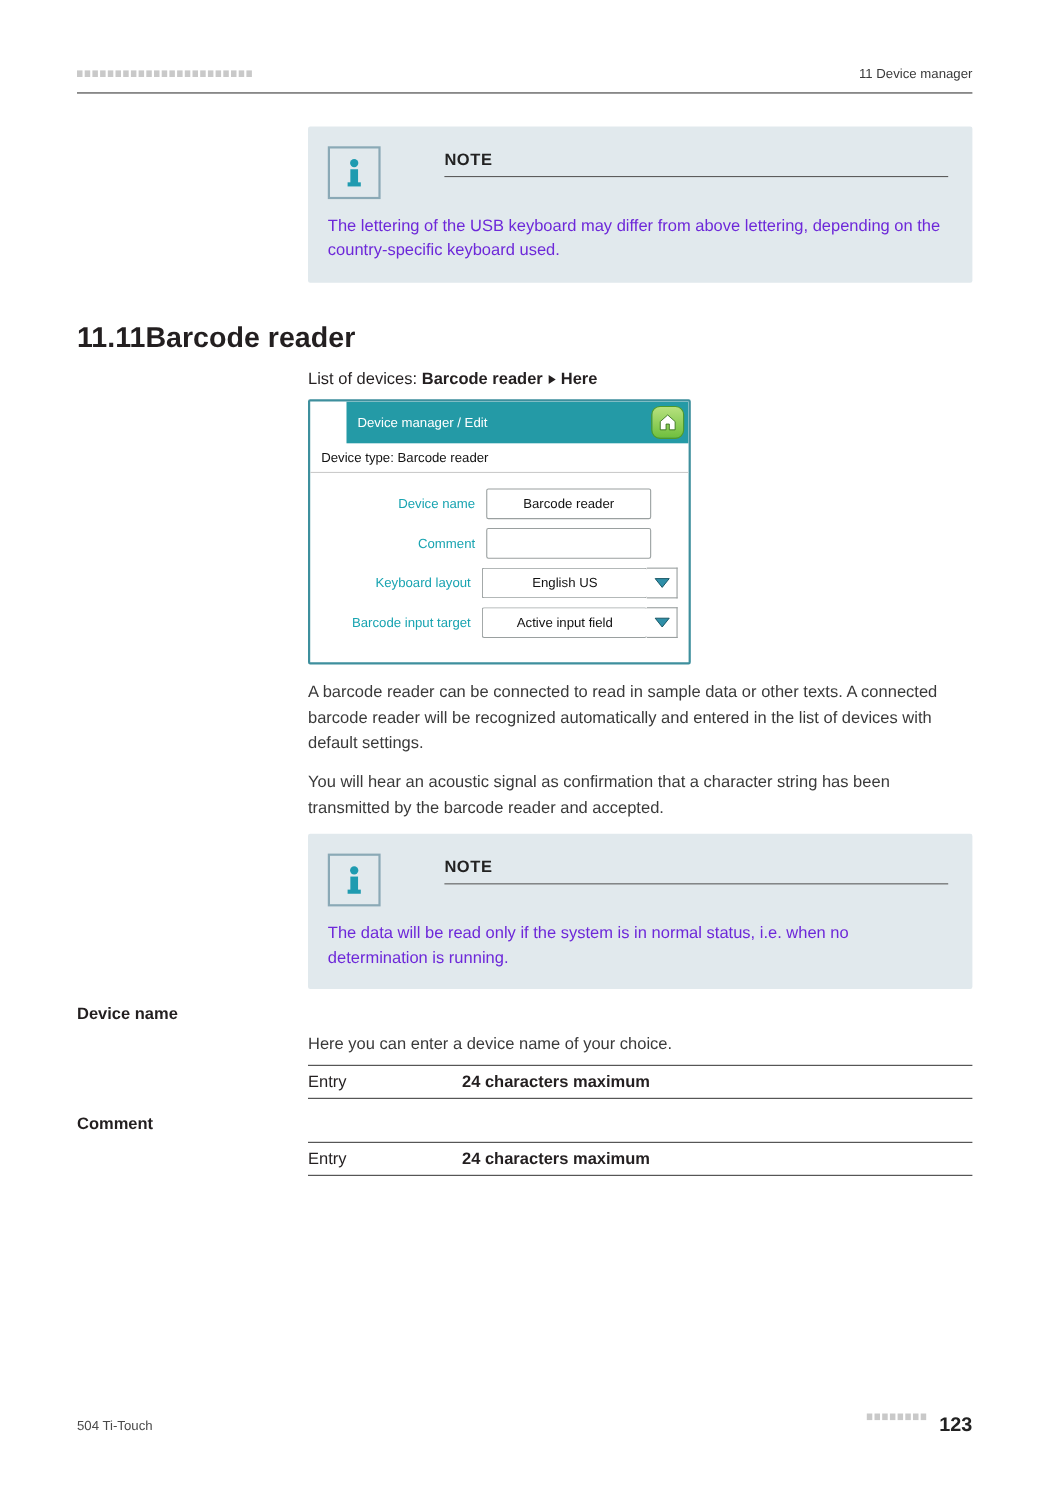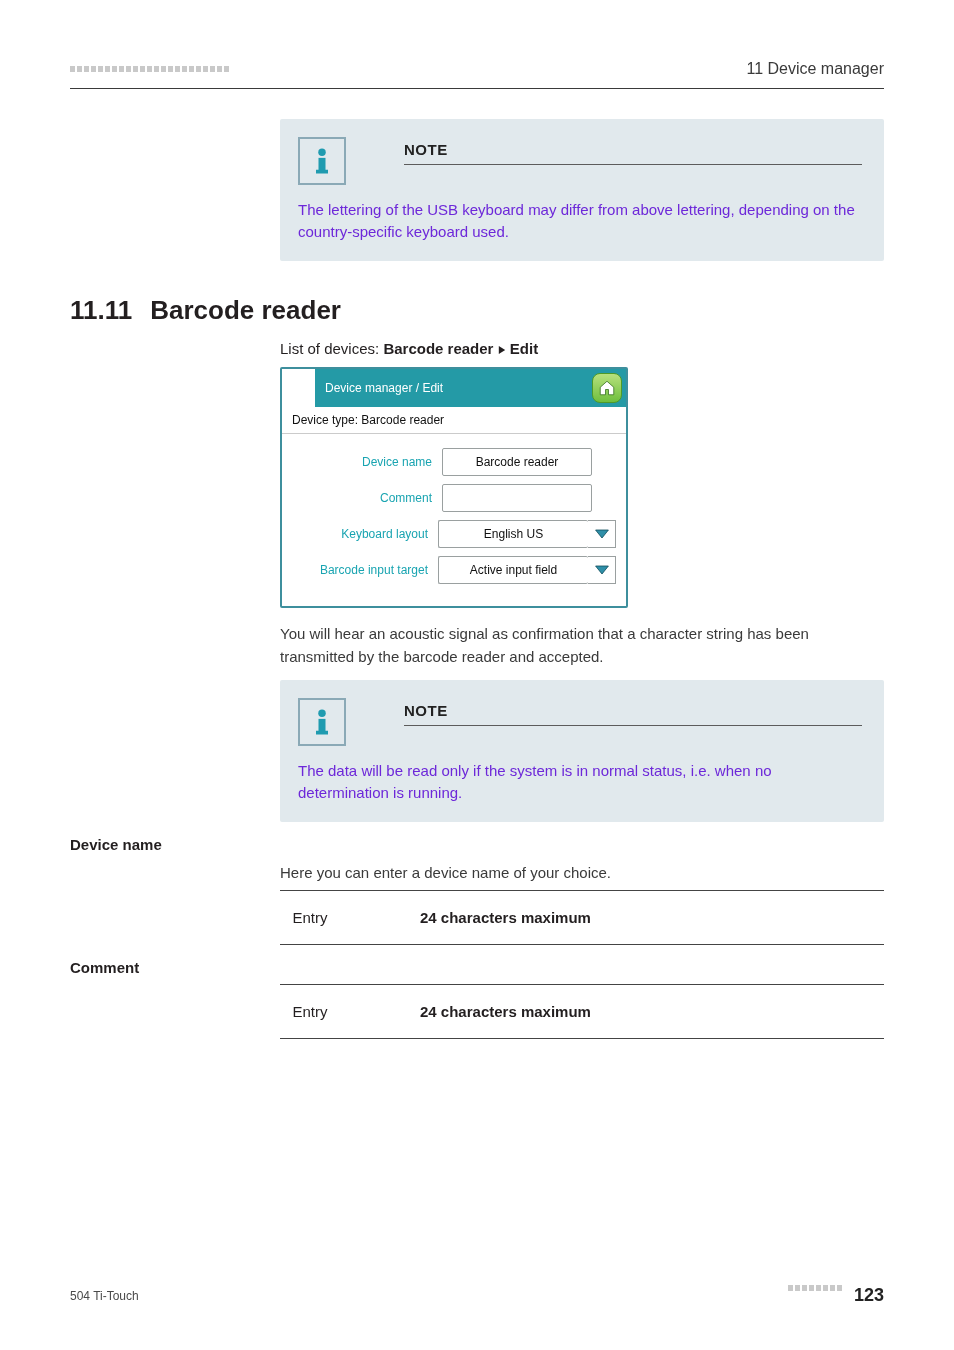--- a/index.html
+++ b/index.html
@@ -3,38 +3,38 @@
 <meta charset="utf-8">
 <style>
   * { box-sizing: border-box; margin: 0; padding: 0; }
   html, body { width: 954px; height: 1350px; background: #fff; font-family: "Segoe UI", Arial, sans-serif; color: #231f20; }
   .page { position: relative; width: 954px; height: 1350px; padding: 60px 70px 40px 70px; }
 
   
   .hdr { display: flex; justify-content: space-between; align-items: center; font-size: 12px; color: #6f6f6f; margin-bottom: 10px; }
   .ticks { display: flex; gap: 2px; }
   .tick { width: 5px; height: 6px; background: #c9c9c9; }
-  .hdr-right { color: #3a3a3a; font-size: 16px; }
+  .hdr-right { color: #3a3a3a; font-size: 12px; }
 
   .hr-top { height: 1px; background: #3a3a3a; margin-bottom: 30px; }
 
   .col-right { margin-left: 210px; }
 
   
   .note-card { background: #e1e9ed; border-radius: 2px; padding: 18px 22px 18px 18px; }
   .note-head { display: flex; align-items: flex-start; gap: 18px; margin-bottom: 14px; }
   .note-icon-box { width: 48px; height: 48px; border: 2px solid #8aa9b6; display: flex; align-items: center; justify-content: center; background: #e1e9ed; position: relative; }
   .note-icon-box svg { width: 30px; height: 30px; }
   .note-right { flex: 1; padding-top: 4px; margin-left: 40px; }
   .note-title { font-weight: 700; font-size: 15px; color: #222; margin-bottom: 6px; letter-spacing: 0.5px; }
   .note-rule { height: 1px; background: #5c5c5c; }
   .note-body { font-size: 15px; line-height: 1.45; color: #6d28d9; }
 
   
-  .sec-heading { display: flex; align-items: baseline; gap: 18px; margin-top: 34px; margin-bottom: 14px; }
+  .sec-heading { display: flex; align-items: baseline; margin-top: 34px; margin-bottom: 14px; }
   .sec-heading .num, .sec-heading .title { font-size: 26px; font-weight: 800; color: #231f20; }
 
   .intro-line { font-size: 15px; margin-bottom: 10px; }
   .intro-line .bold { font-weight: 700; }
   .tri { display: inline-block; vertical-align: middle; }
   .tri svg { width: 8px; height: 10px; display:block; }
 
   
   .ui-panel { width: 348px; border: 2px solid #3e8f9d; border-radius: 2px; background: #fff; margin: 6px 0 14px 0; overflow: hidden; }
   .ui-titlebar { display:flex; align-items:center; justify-content:space-between; background:#249aa6; color:#fff; padding: 4px 4px 4px 10px; font-size: 12px; margin-left: 33px; }
@@ -47,21 +47,21 @@
   .ui-label { width: 150px; text-align:right; padding-right:10px; color:#19a4b1; }
   .ui-field { width: 150px; height: 28px; border:1px solid #9aa0a0; border-radius:2px; display:flex; align-items:center; justify-content:center; background:#fff; color:#111; position:relative; }
   .ui-dd { width: 178px; display:flex; }
   .ui-dd .dd-arrow { width:28px; height:28px; border:1px solid #9aa0a0; border-left:none; display:flex; align-items:center; justify-content:center; background:#fff; }
   .ui-dd .dd-arrow svg { width:16px; height:12px; }
 
   .para { font-size: 15px; line-height: 1.55; margin-top: 4px; margin-bottom: 12px; color: #3a3a3a; }
 
   .field-block { margin-top: 14px; }
   .field-name { font-weight: 700; font-size: 15px; margin-left: 0; margin-bottom: 8px; }
-  .entry-row { display:flex; align-items:baseline; gap: 80px; border-top:1px solid #444; border-bottom:1px solid #444; padding: 18px 0; font-size:15px; width: 100%; text-align: center; }
+  .entry-row { display:flex; align-items:baseline; gap: 80px; border-top:1px solid #444; border-bottom:1px solid #444; padding: 6px 0; font-size:15px; width: 100%; }
   .entry-row .lab { min-width: 60px; }
   .entry-row .val { font-weight:700; }
 
   
   .footer { position:absolute; left:70px; right:70px; bottom:44px; display:flex; justify-content:space-between; align-items:center; font-size:12px; color:#4a4a4a; }
   .footer .ticks .tick { width:5px; height:6px; background:#c9c9c9; }
   .pgnum { font-weight:800; font-size:18px; color:#222; margin-left:6px;}
   .footer-right { display:flex; align-items:flex-start; gap:6px;}
 </style>
 </head>
@@ -123,21 +123,21 @@
     <span class="title">Barcode reader</span>
   </div>
 
   <div class="col-right">
     <div class="intro-line">
       <span>List of devices: </span>
       <span class="bold">Barcode reader</span>
       <span class="tri"><svg viewBox="0 0 10 12">
             <polygon points="1,1 9,6 1,11" fill="#231f20"></polygon>
           </svg></span>
-      <span class="bold">Edit</span>
+      <span class="bold">Here</span>
     </div>
 
     <div class="ui-panel">
       <div class="ui-titlebar">
         <span>Device manager / Edit</span>
         <span class="home-btn">
           <svg viewBox="0 0 24 24">
               <path d="M3 11 L12 3 L21 11 L21 21 L14 21 L14 14 L10 14 L10 21 L3 21 Z" fill="#fff" stroke="#2e6a17" stroke-width="1"></path>
             </svg>
         </span>
@@ -171,20 +171,21 @@
             <div class="dd-arrow">
               <svg viewBox="0 0 20 14">
                   <polygon points="2,2 18,2 10,12" fill="#2f8fa8" stroke="#0d4b5a" stroke-width="1"></polygon>
                 </svg>
             </div>
           </div>
         </div>
       </div>
     </div>
 
+    <div class="para">A barcode reader can be connected to read in sample data or other texts. A connected barcode reader will be recognized automatically and entered in the list of devices with default settings.</div>
     <div class="para">You will hear an acoustic signal as confirmation that a character string has been transmitted by the barcode reader and accepted.</div>
 
     <div class="note-card">
       <div class="note-head">
         <div class="note-icon-box">
           <svg viewBox="0 0 24 24">
               <circle cx="12" cy="5" r="3" fill="#1f9bb0"></circle>
               <rect x="9.2" y="9.5" width="5.6" height="11" fill="#1f9bb0"></rect>
               <rect x="7.2" y="19" width="9.6" height="3" fill="#1f9bb0"></rect>
             </svg>

